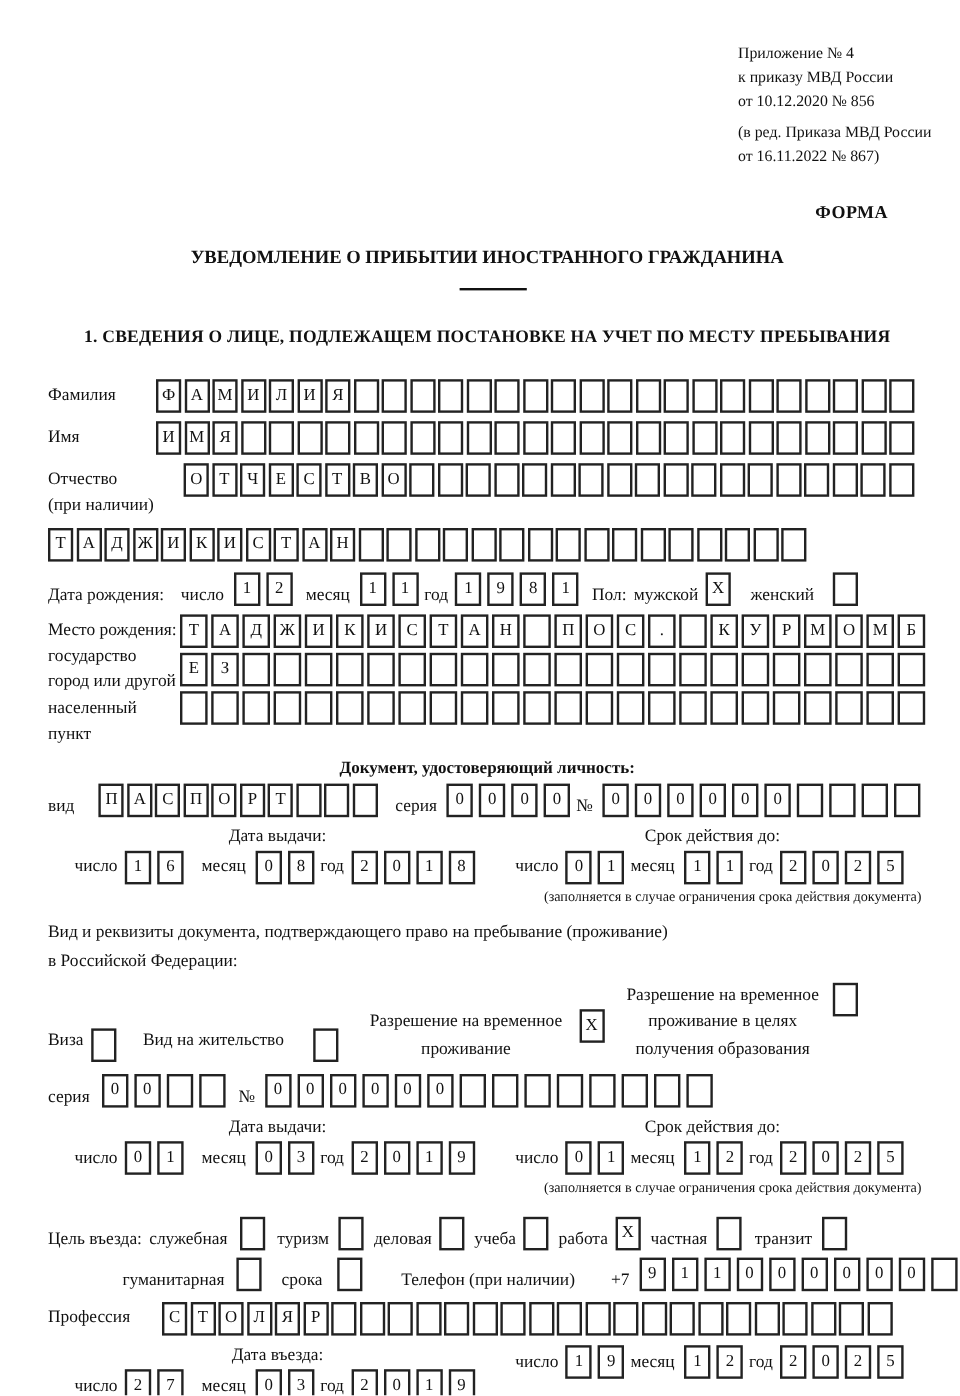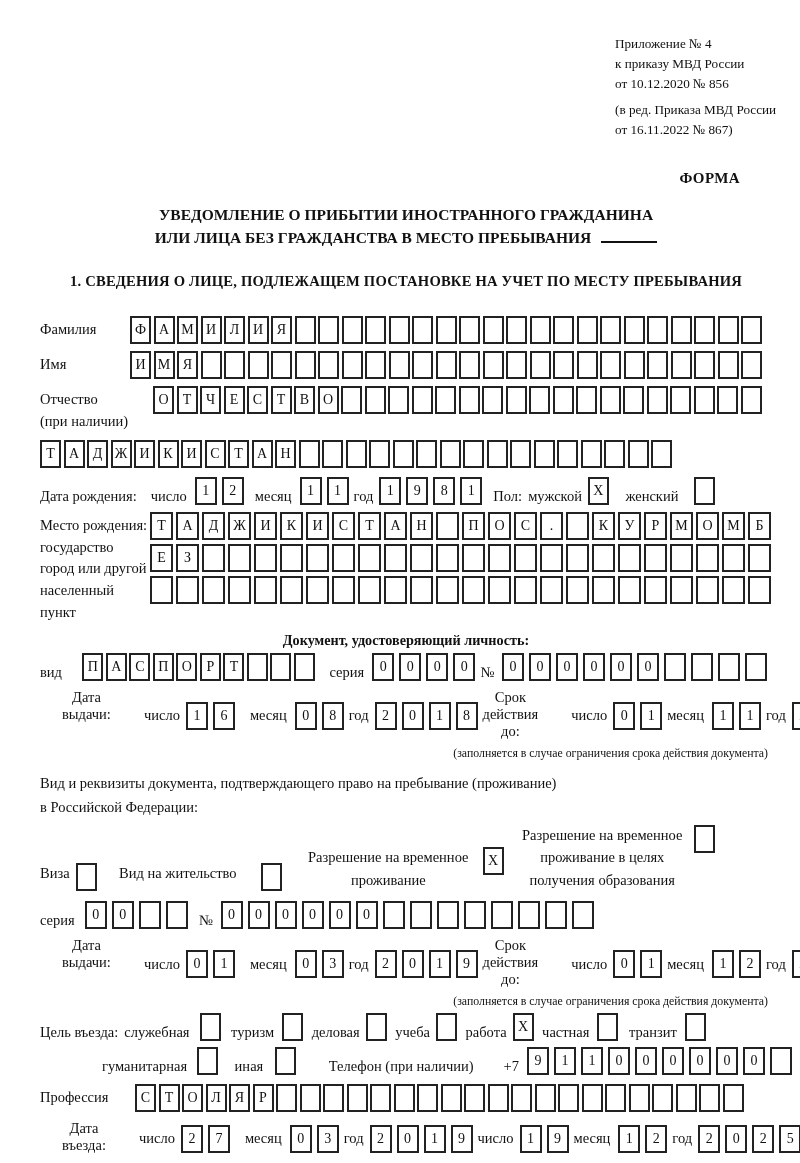--- a/index.html
+++ b/index.html
@@ -34,21 +34,21 @@
 
   .inline{display:flex;align-items:flex-end;flex-wrap:nowrap;}
   .lbl{white-space:nowrap;}
   .ml6{margin-left:6px;}.ml8{margin-left:8px;}.ml10{margin-left:10px;}
   .ml12{margin-left:12px;}.ml14{margin-left:14px;}.ml16{margin-left:16px;}
   .ml20{margin-left:20px;}.ml24{margin-left:24px;}.ml30{margin-left:30px;}
   .mr6{margin-right:6px;}.mr8{margin-right:8px;}.mr10{margin-right:10px;}
 
   .dochead{text-align:center;font-weight:bold;margin-top:8px;font-size:14.2px;}
   .dgrow{display:flex;justify-content:space-between;margin-top:8px;padding-right:14px;}
-  .dg{display:flex;flex-direction:row;gap:33px;}
+  .dg{display:flex;flex-direction:column;}
   .dgtitle{text-align:center;margin-bottom:3px;}
   .dline{display:flex;align-items:center;}
   .note{text-align:right;font-size:11.8px;margin-top:3px;padding-right:4px;}
   .intro{margin-top:10px;line-height:1.7;}
   .optrow{display:flex;align-items:flex-end;margin-top:4px;}
   .opt{display:flex;align-items:flex-start;}
   .opttext{text-align:center;line-height:1.55;}
   .opt .cb{margin-top:1px;}
 </style>
 </head>
@@ -61,21 +61,21 @@
     <div>к приказу МВД России</div>
     <div>от 10.12.2020 № 856</div>
     <div class="rev">(в ред. Приказа МВД России</div>
     <div>от 16.11.2022 № 867)</div>
   </div>
 
   <div class="forma">ФОРМА</div>
 
   <div class="title">
     <span>УВЕДОМЛЕНИЕ О ПРИБЫТИИ ИНОСТРАННОГО ГРАЖДАНИНА</span><br>
-    <span>ИЛИ ЛИЦА БЕЗ ГРАЖДАНСТВА В МЕСТО ПРЕБЫВАНИЯ</span><span class="blank"></span>
+    <span class="blank"></span>
   </div>
 
   <div class="sec">1. СВЕДЕНИЯ О ЛИЦЕ, ПОДЛЕЖАЩЕМ ПОСТАНОВКЕ НА УЧЕТ ПО МЕСТУ ПРЕБЫВАНИЯ</div>
 
   <div class="frow" style="margin-top:26px;">
     <div class="flabel">Фамилия</div>
     <div class="boxes">
         <span class="cell">Ф</span>
         <span class="cell">А</span>
         <span class="cell">М</span>
@@ -518,21 +518,21 @@
             <span class="cell">2</span>
             <span class="cell">0</span>
             <span class="cell">2</span>
             <span class="cell">5</span>
           </span>
       </div>
     </div>
   </div>
   <div class="note">(заполняется в случае ограничения срока действия документа)</div>
 
-  <div class="inline" style="margin-top:4px;">
+  <div class="inline" style="margin-top:17px;">
     <span class="lbl">Цель въезда:</span>
     <span class="lbl ml6">служебная</span>
     <span class="boxes cb ml10">
         <span class="cell"></span>
       </span>
     <span class="lbl ml8">туризм</span>
     <span class="boxes cb ml8">
         <span class="cell"></span>
       </span>
     <span class="lbl ml6">деловая</span>
@@ -554,21 +554,21 @@
     <span class="lbl ml8">транзит</span>
     <span class="boxes cb ml8">
         <span class="cell"></span>
       </span>
   </div>
   <div class="inline" style="margin-top:6px;margin-left:62px;">
     <span class="lbl">гуманитарная</span>
     <span class="boxes cb ml10">
         <span class="cell"></span>
       </span>
-    <span class="lbl ml14">иная</span>
+    <span class="lbl ml14">срока</span>
     <span class="boxes cb ml12">
         <span class="cell"></span>
       </span>
     <span class="lbl ml30">Телефон (при наличии)</span>
     <span class="lbl ml30">+7</span>
     <span class="boxes dcells ml8">
         <span class="cell">9</span>
         <span class="cell">1</span>
         <span class="cell">1</span>
         <span class="cell">0</span>

